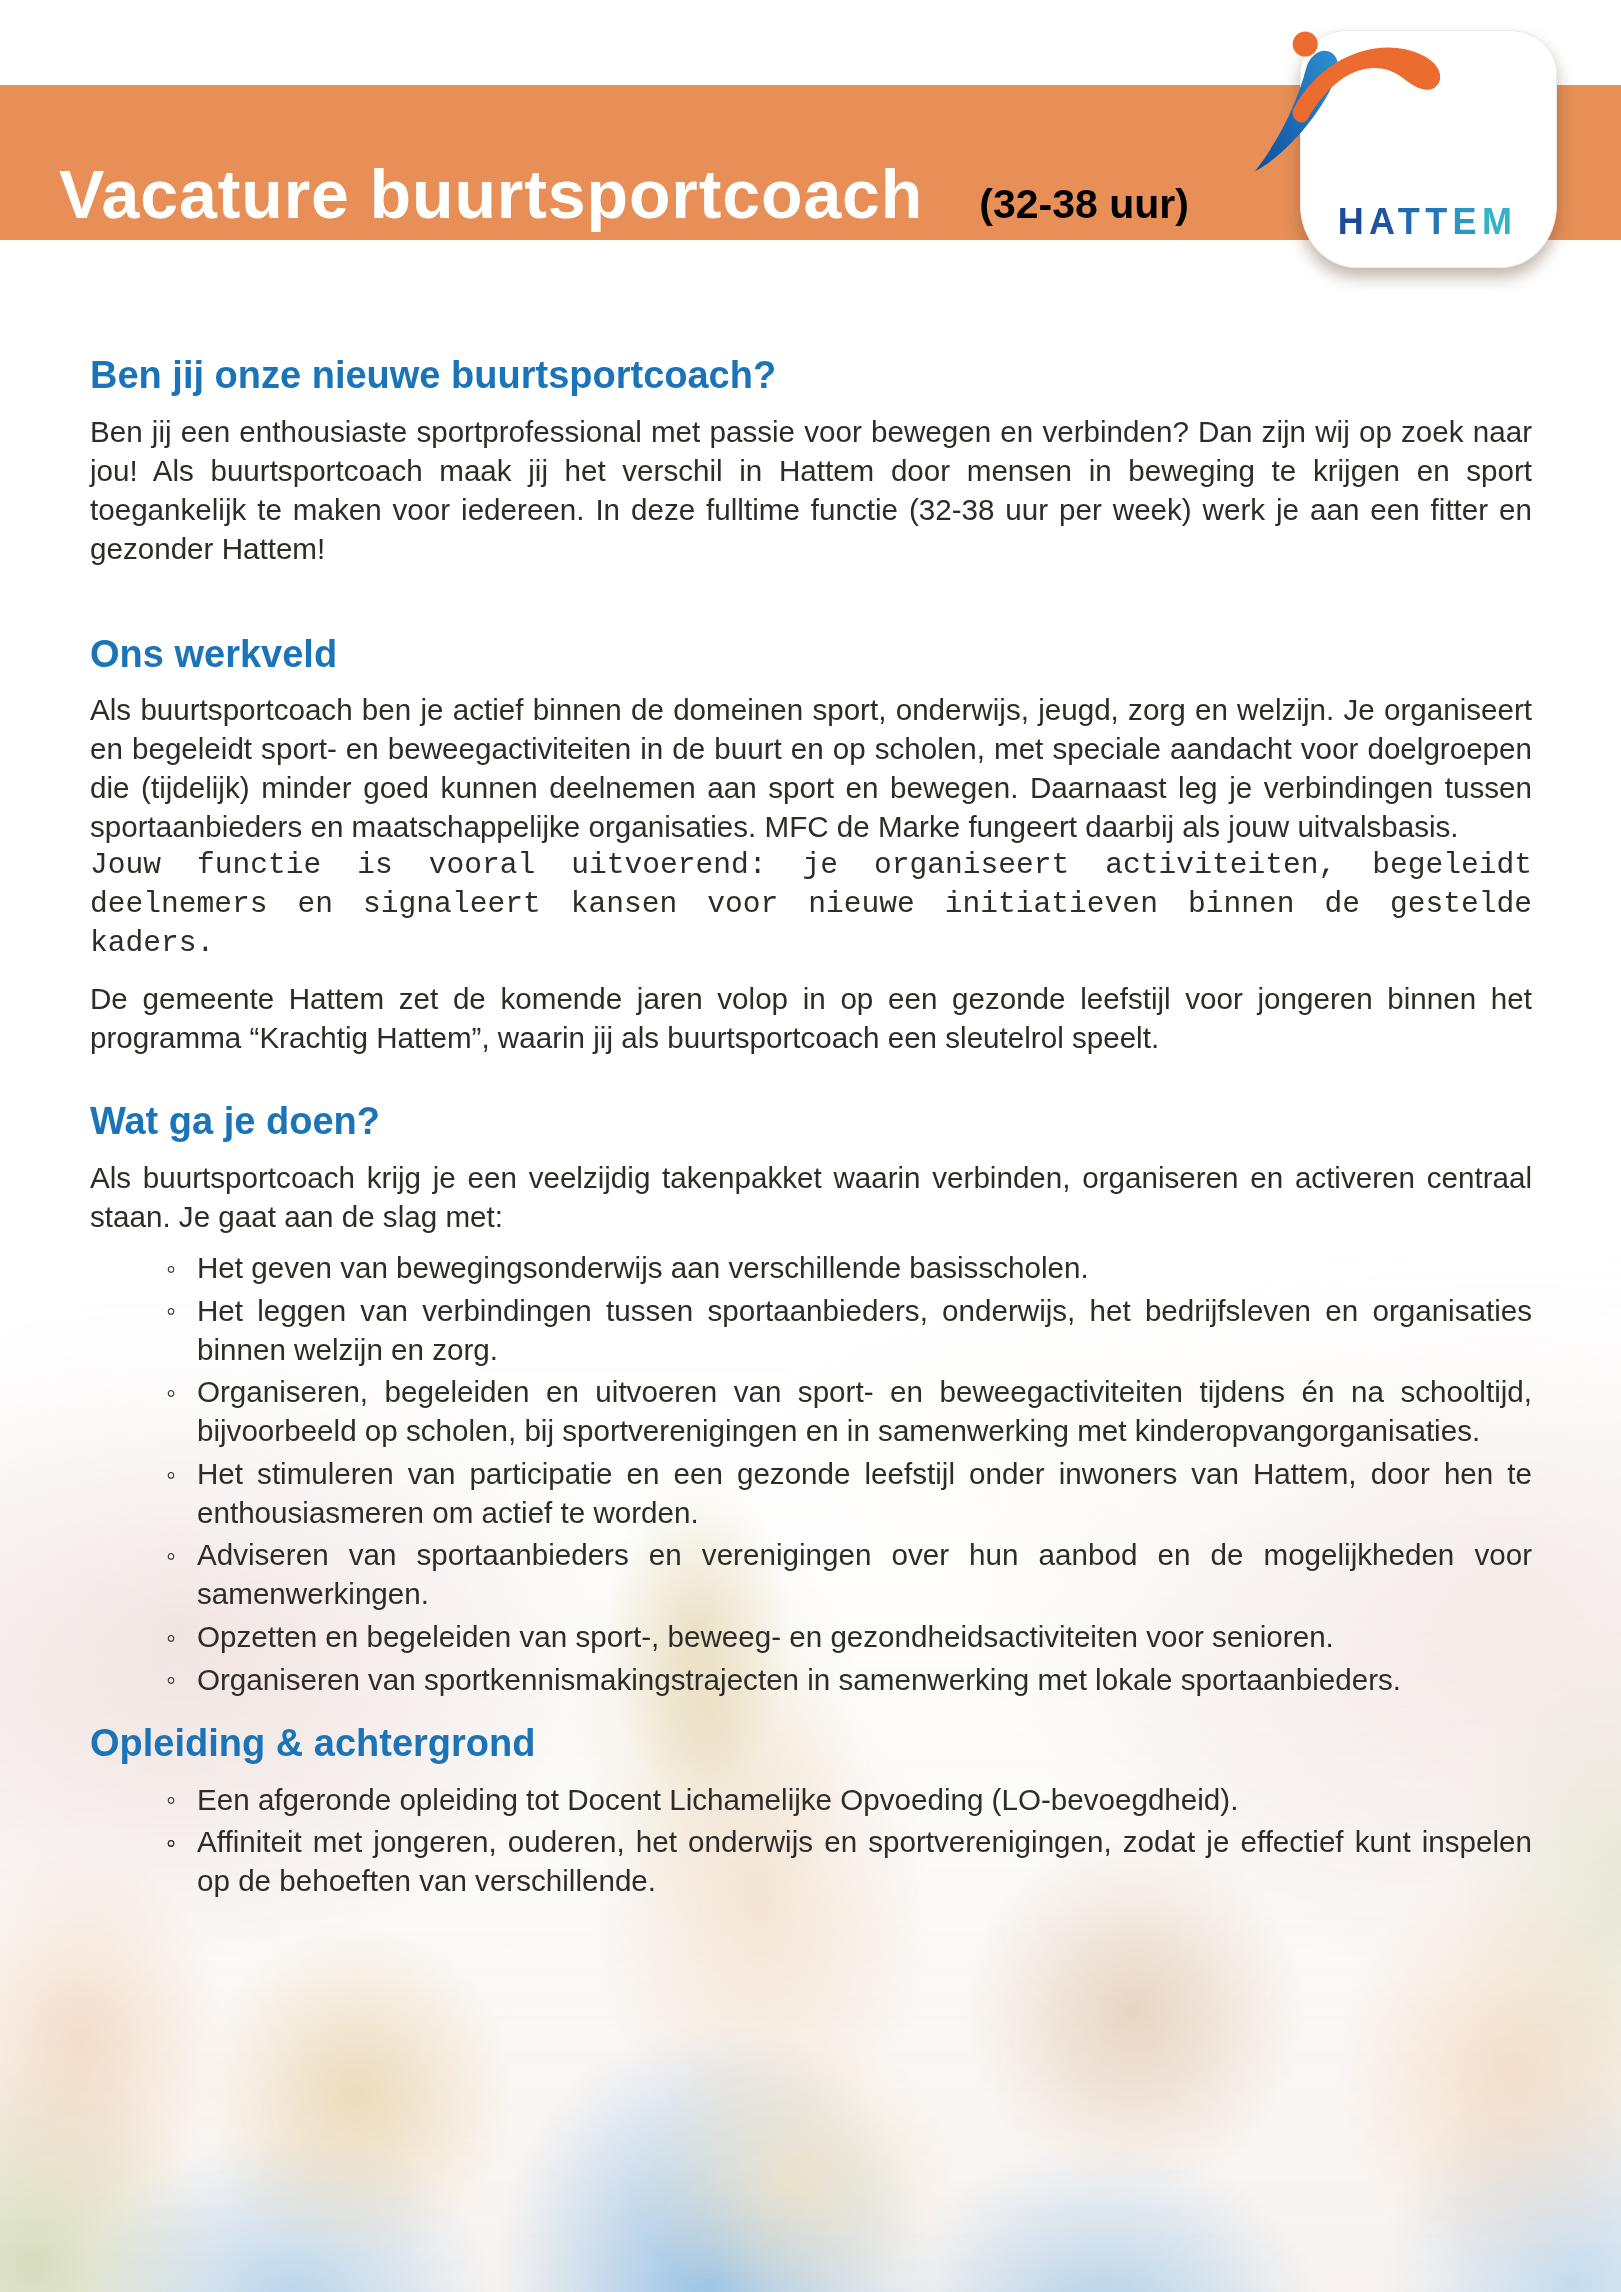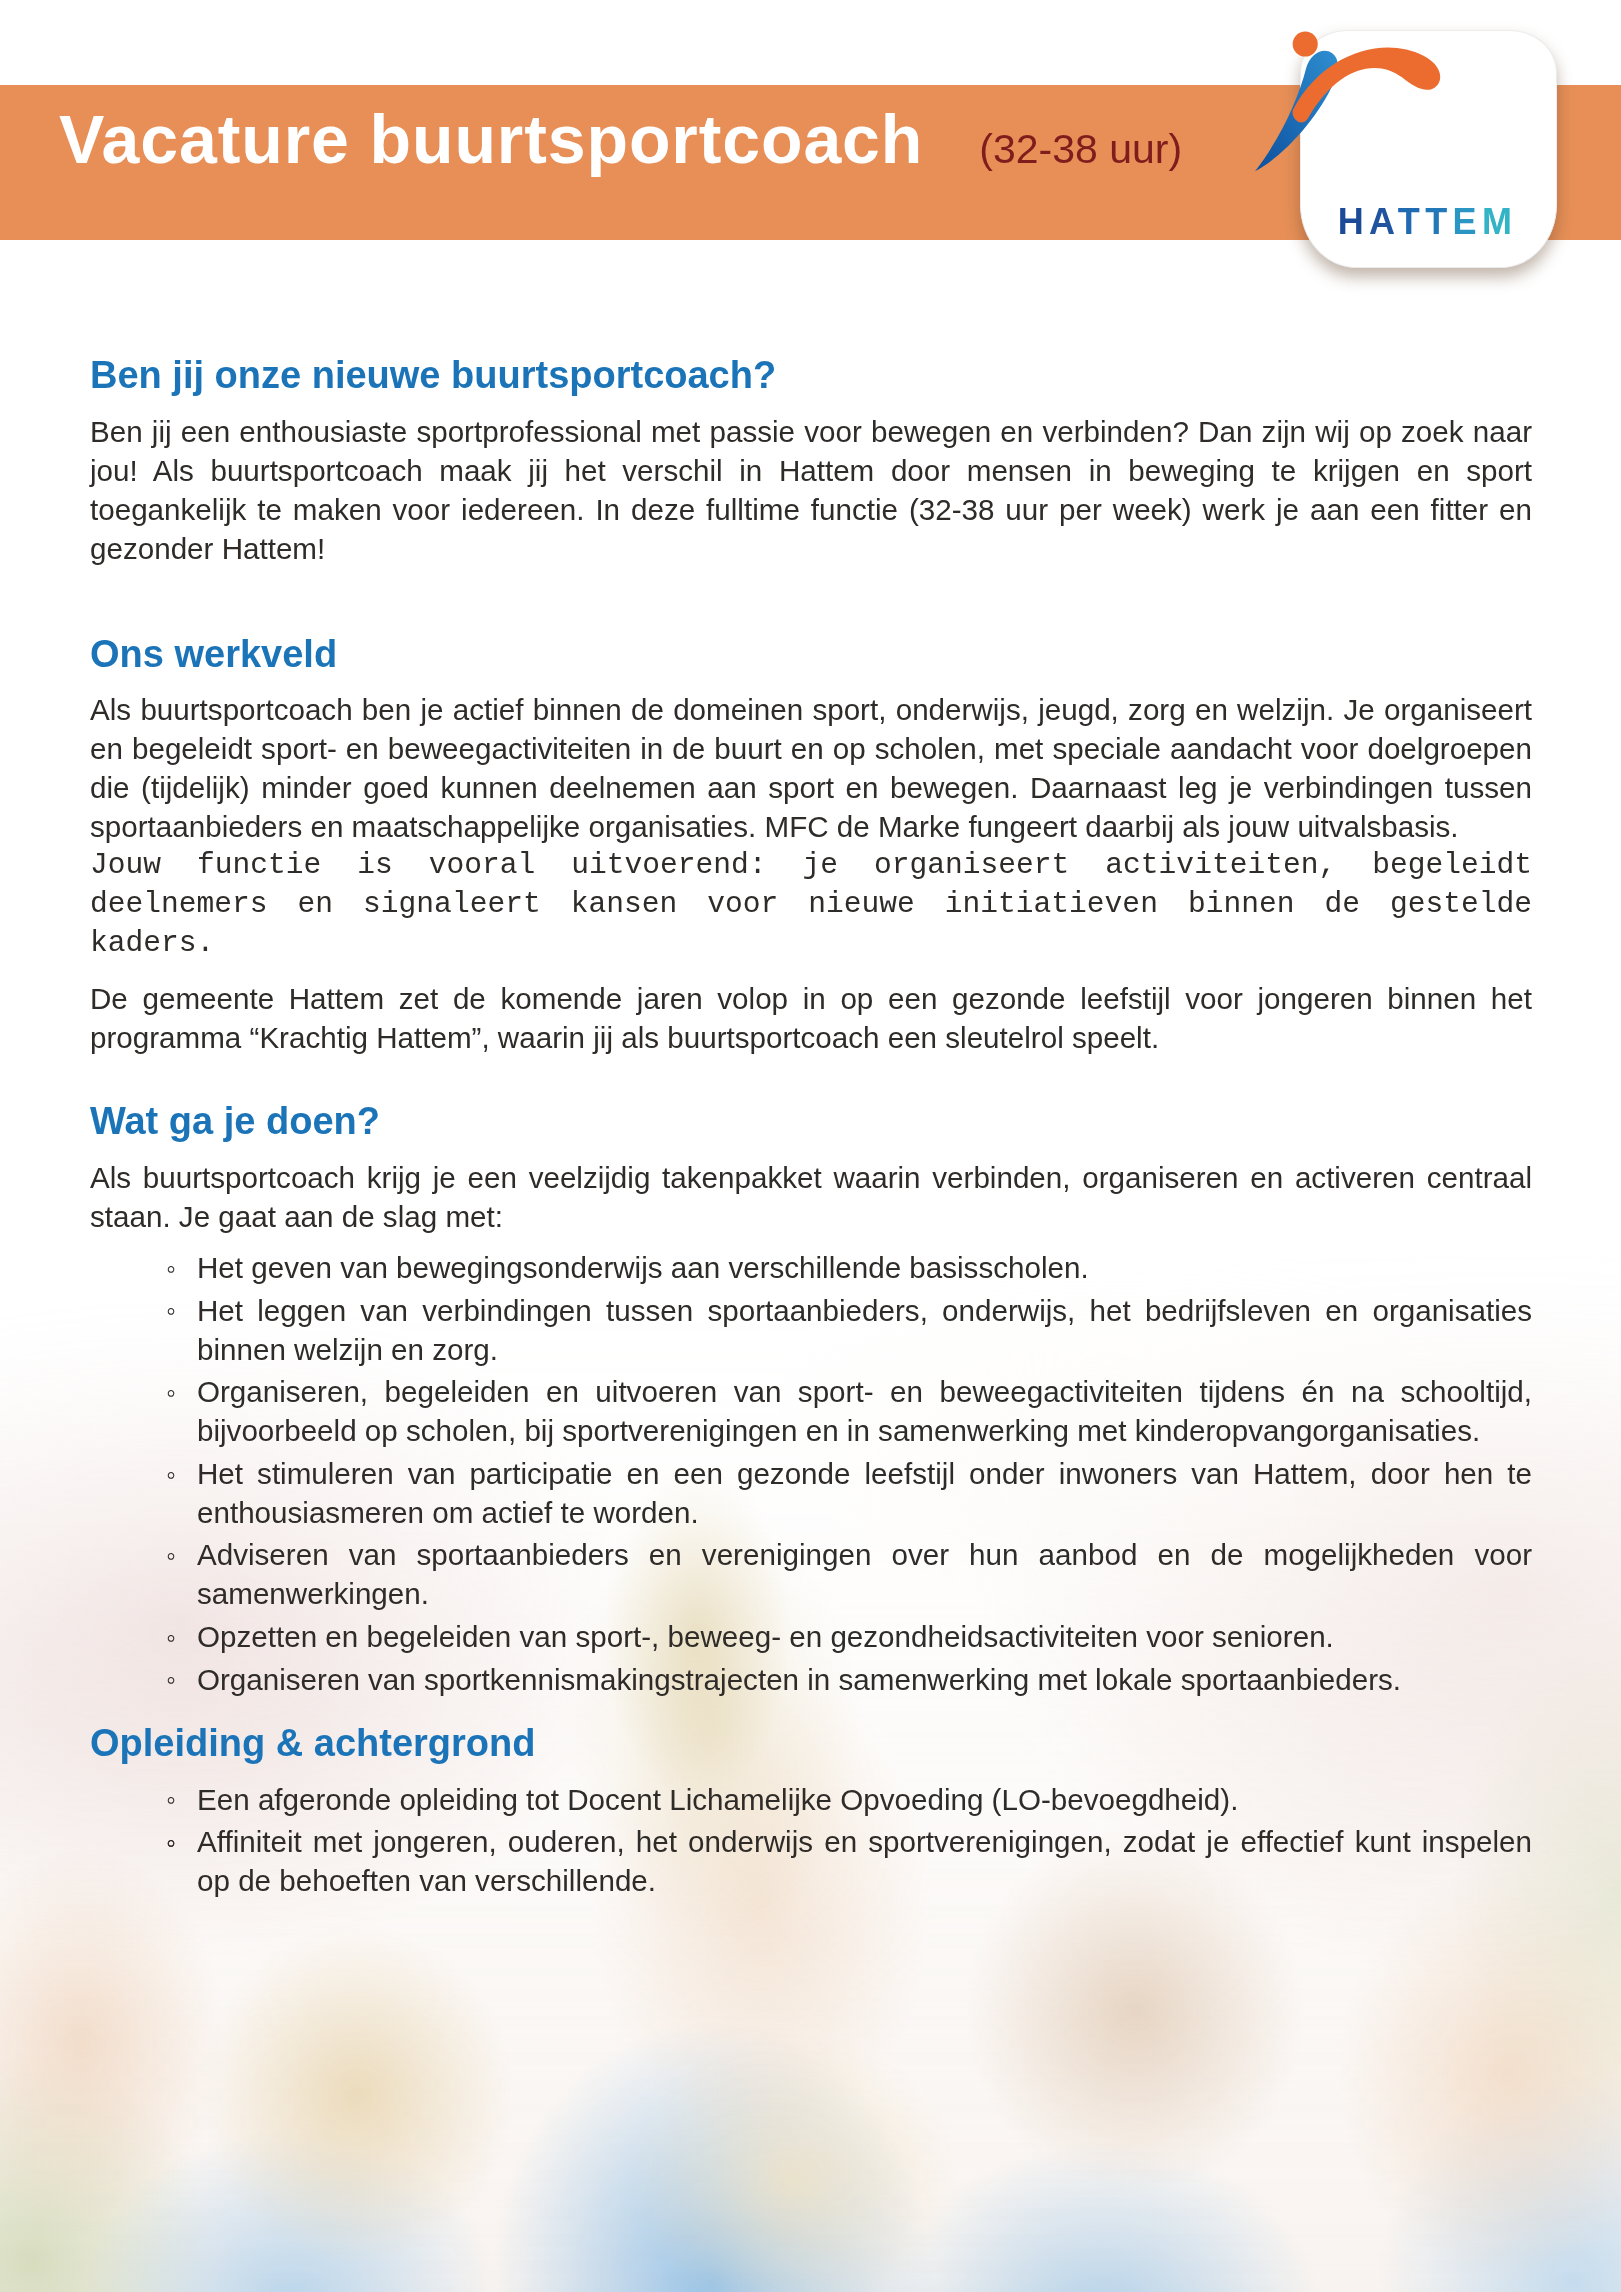--- a/index.html
+++ b/index.html
@@ -44,35 +44,35 @@
   
   .banner {
     position: absolute;
     left: 0; top: 85px;
     width: 1621px; height: 155px;
     background: #E78F57;
     z-index: 1;
     display: flex;
     align-items: baseline;
     padding-left: 59px;
-    padding-top: 20px;
+    padding-top: 75px;
     box-sizing: border-box;
   }
   .banner-title {
     font-size: 68px;
     font-weight: 700;
     color: #ffffff;
     letter-spacing: 0.9px;
     line-height: 1;
     margin: 0;
   }
   .banner-hours {
     font-size: 41px;
-    font-weight: 400;
-    color: #7f1d1d;
+    font-weight: 700;
+    color: #000000;
     margin-left: 56px;
     line-height: 1;
   }
 
   
   .logo {
     position: absolute;
     right: 66px; top: 29.6px;
     width: 255px; height: 236px;
     z-index: 2;

